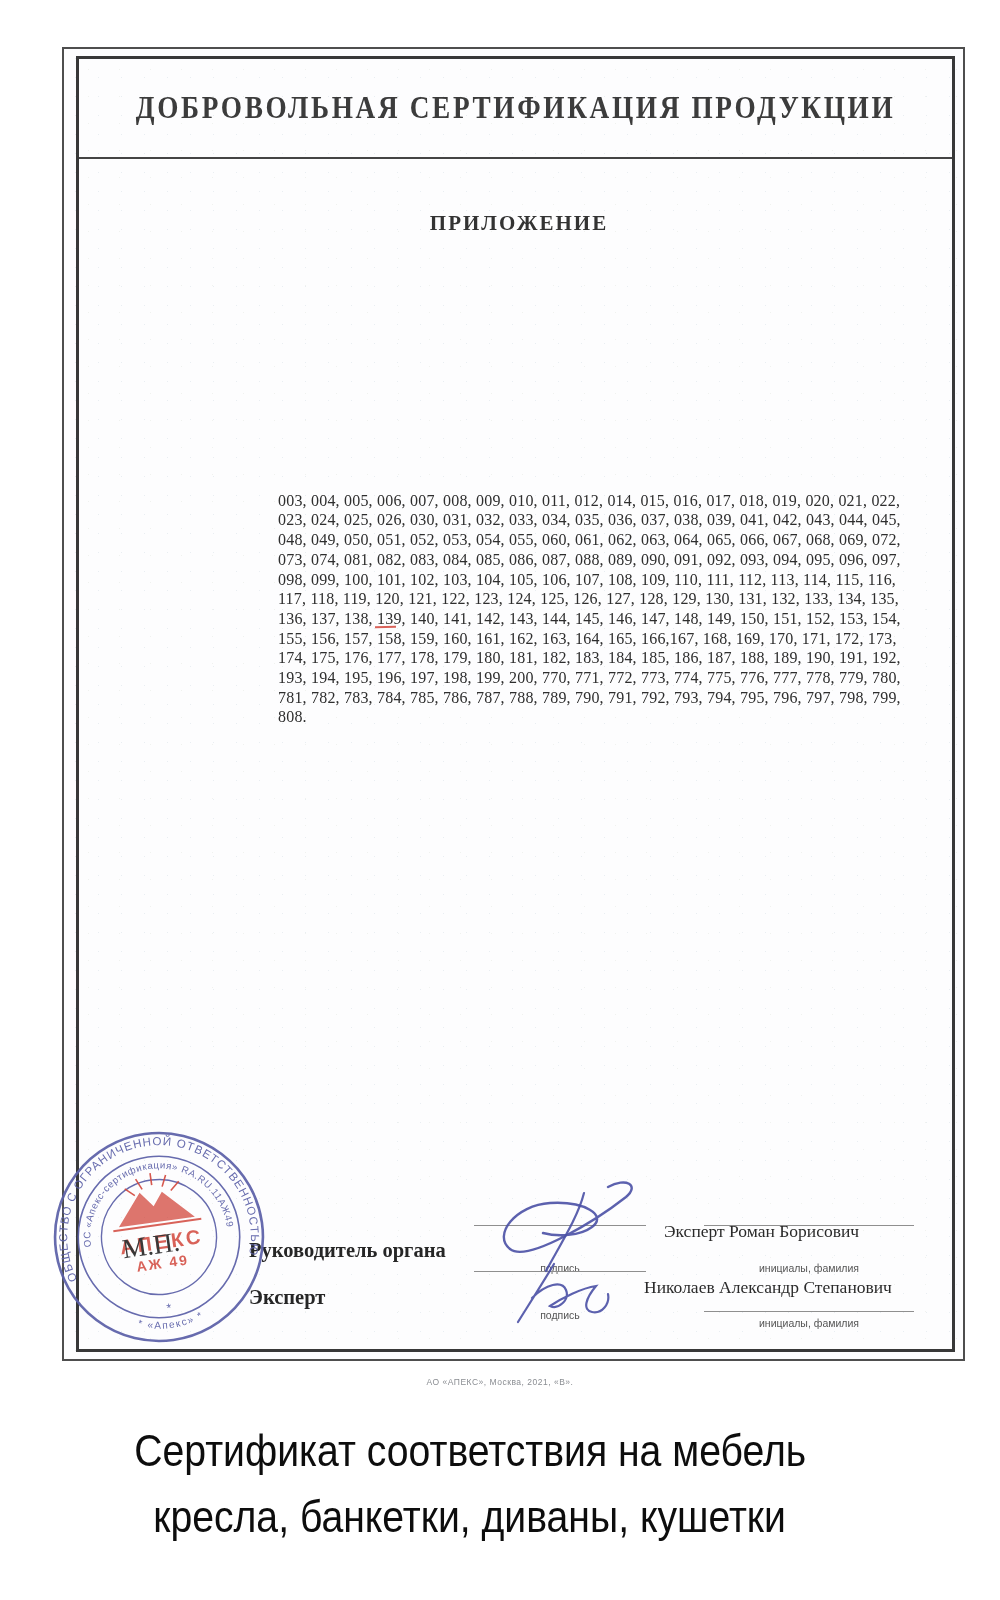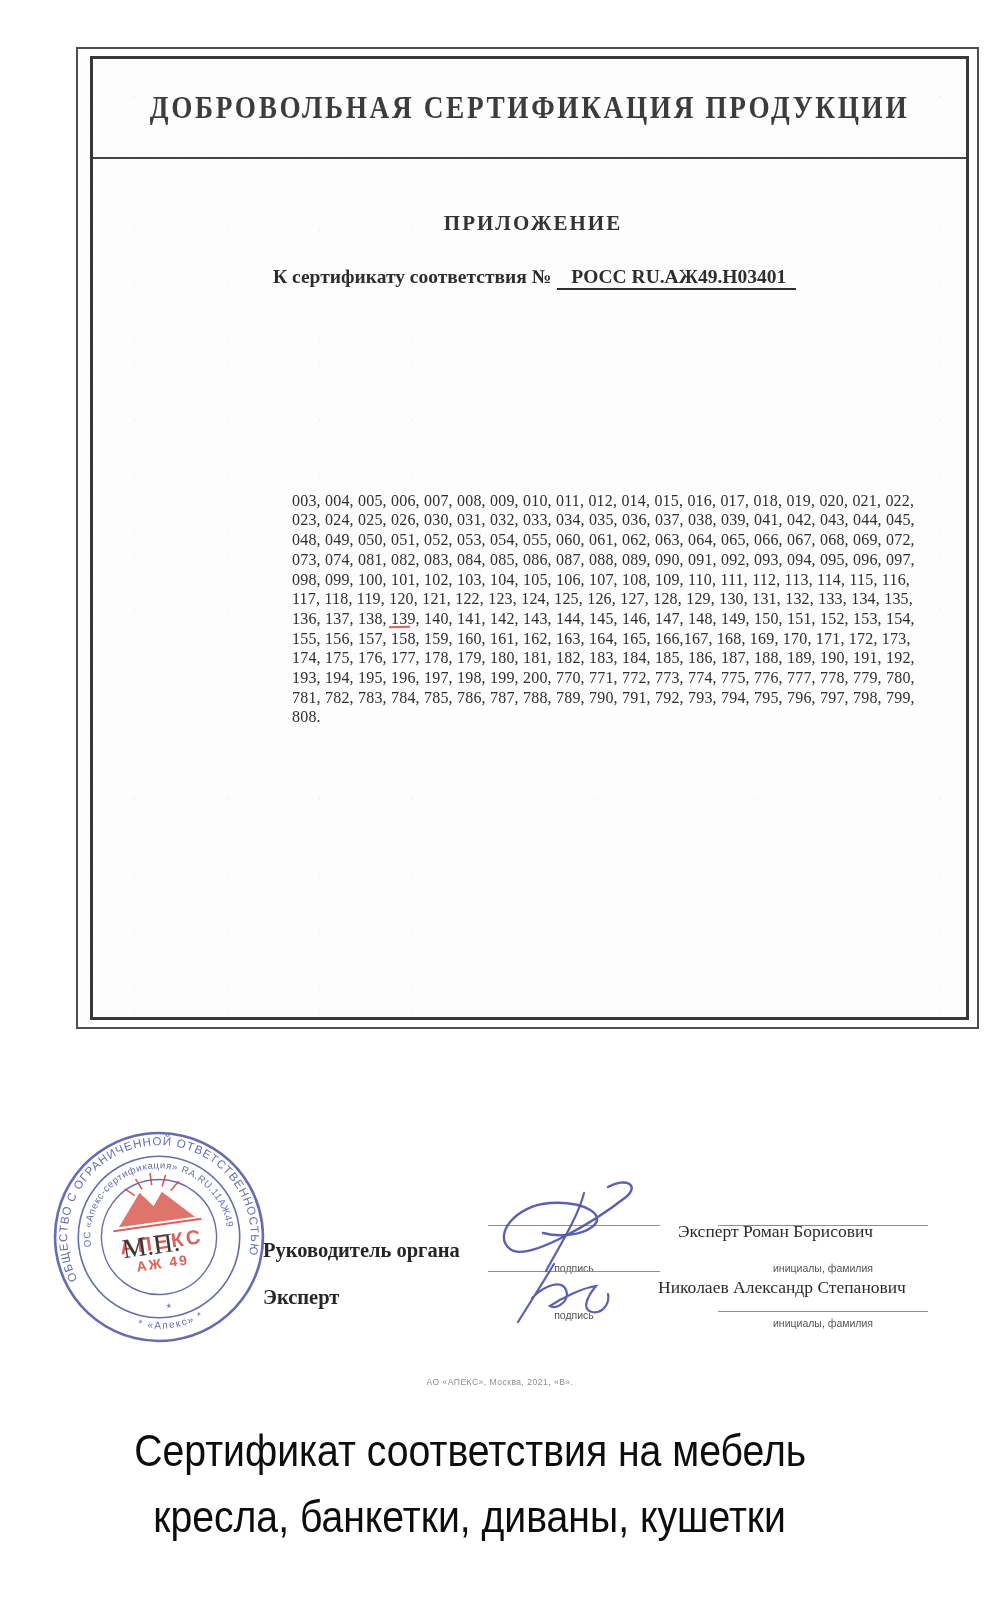--- a/index.html
+++ b/index.html
@@ -4,21 +4,21 @@
 <style>
   * { margin:0; padding:0; box-sizing:border-box; }
   html,body { background:#ffffff; }
   .page {
     position:relative; width:1000px; height:1600px; margin:0 auto;
     background:#ffffff; overflow:hidden;
     font-family:"Liberation Serif", serif; color:#2f2f2f;
   }
   
   .cert {
-    position:absolute; left:76px; top:47px; width:903px; height:982px;
+    position:absolute; left:62px; top:47px; width:903px; height:1314px;
     background:
       radial-gradient(rgba(196,208,222,.35) 0.7px, transparent 0.8px),
       radial-gradient(rgba(208,216,204,.30) 0.6px, transparent 0.7px),
       #fdfdfe;
     background-size:23px 19px, 31px 27px;
     background-position:0 0, 9px 7px;
     border:2px solid #4e4e4e;
   }
   .frame-inner {
     position:absolute; left:12px; top:7px; right:8px; bottom:7px;
@@ -93,23 +93,20 @@
   <div class="cert">
     <div class="frame-inner">
 
       <div class="header-box">
         <span class="header-title">ДОБРОВОЛЬНАЯ СЕРТИФИКАЦИЯ ПРОДУКЦИИ</span>
       </div>
 
 
       <div class="section-title">ПРИЛОЖЕНИЕ</div>
 
-      <div class="cert-line">
-        <span>К сертификату соответствия №</span><span class="cert-no">РОСС RU.АЖ49.Н03401</span>
-      </div>
 
 
       <div class="numbers-block">
         <span>003, 004, 005, 006, 007, 008, 009, 010, 011, 012, 014, 015, 016, 017, 018, 019, 020, 021, 022,
 023, 024, 025, 026, 030, 031, 032, 033, 034, 035, 036, 037, 038, 039, 041, 042, 043, 044, 045,
 048, 049, 050, 051, 052, 053, 054, 055, 060, 061, 062, 063, 064, 065, 066, 067, 068, 069, 072,
 073, 074, 081, 082, 083, 084, 085, 086, 087, 088, 089, 090, 091, 092, 093, 094, 095, 096, 097,
 098, 099, 100, 101, 102, 103, 104, 105, 106, 107, 108, 109, 110, 111, 112, 113, 114, 115, 116,
 117, 118, 119, 120, 121, 122, 123, 124, 125, 126, 127, 128, 129, 130, 131, 132, 133, 134, 135,
 136, 137, 138, 139, 140, 141, 142, 143, 144, 145, 146, 147, 148, 149, 150, 151, 152, 153, 154,

